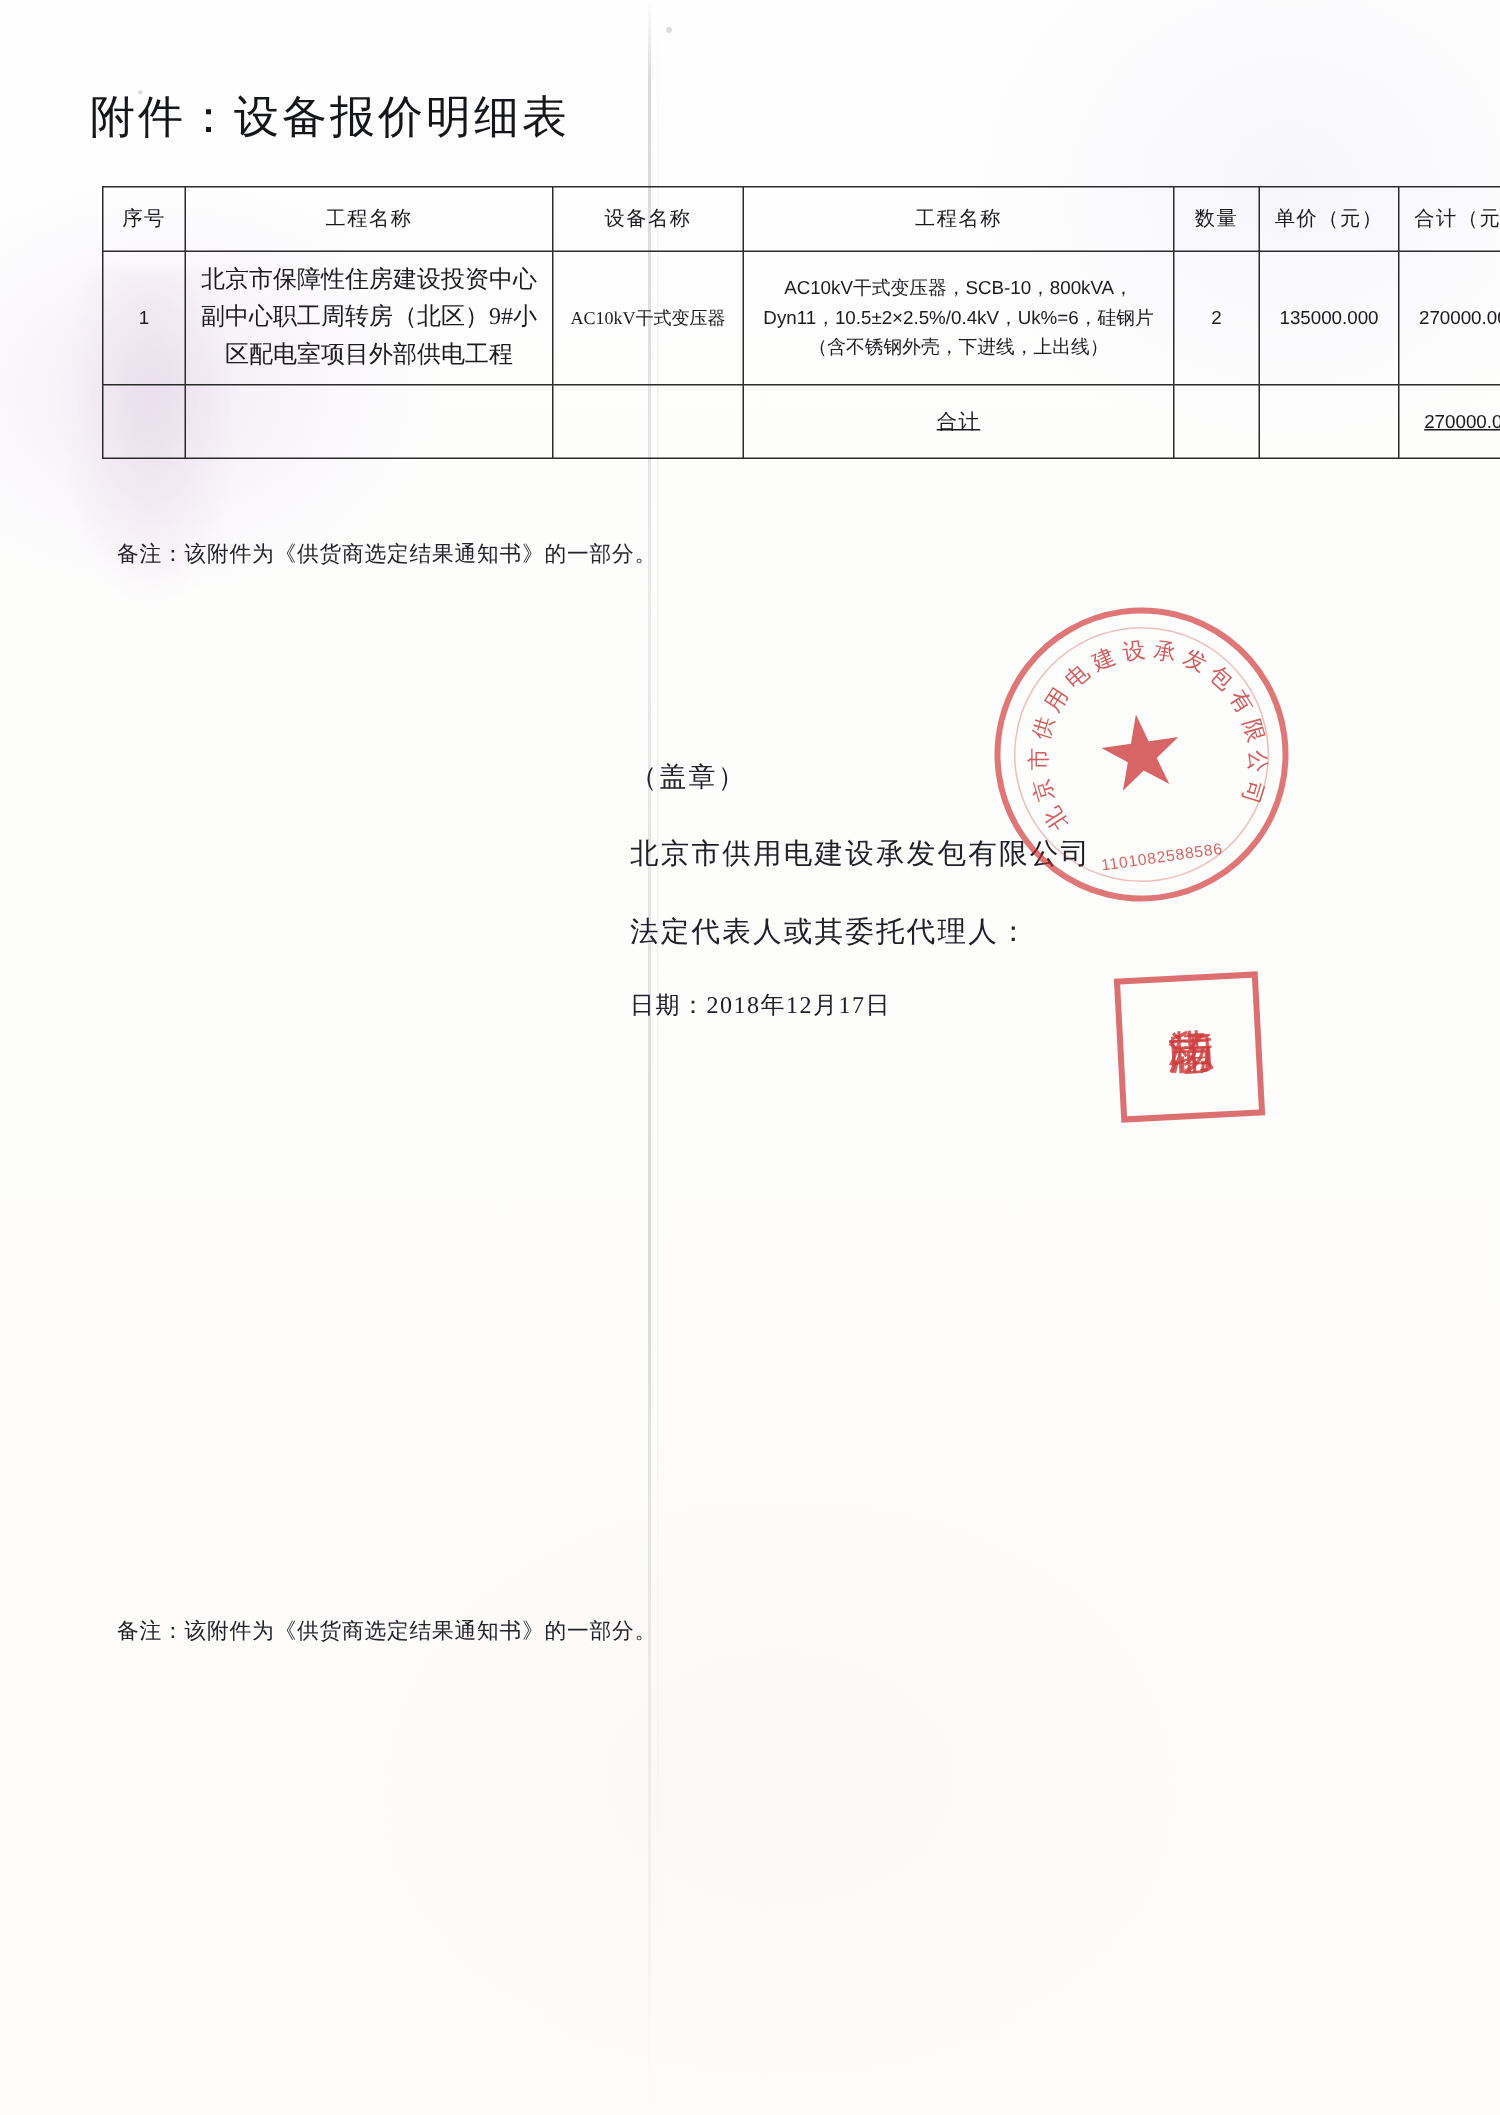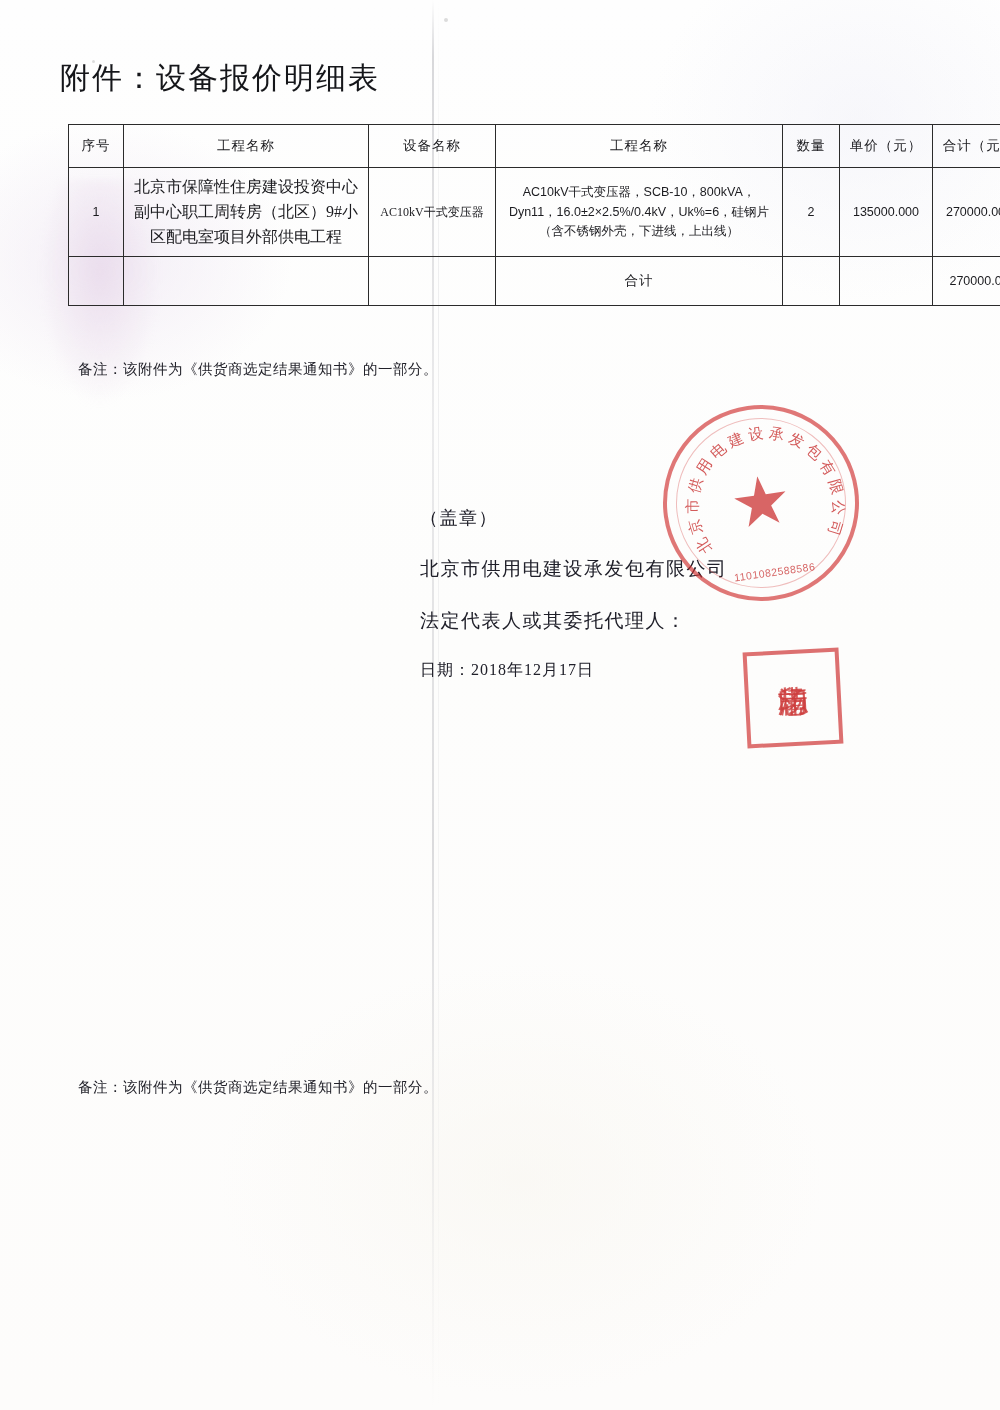--- a/index.html
+++ b/index.html
@@ -121,20 +121,21 @@
     line-height: 2.0;
     font-family: "Liberation Sans", sans-serif;
     color: #1c1c20;
   }
   td.num {
     font-family: "Liberation Sans", sans-serif;
     font-size: 12.5px;
   }
   tr.sum td {
     height: 34px;
+    text-decoration: underline;
   }
   td.sum-label {
     text-align: center;
     font-size: 13.5px;
     letter-spacing: 1px;
   }
   td.sum-value {
     font-family: "Liberation Sans", sans-serif;
     font-size: 12.5px;
   }
@@ -295,21 +296,21 @@
           <th class="col-qty">数量</th>
           <th class="col-price">单价（元）</th>
           <th class="col-total">合计（元）</th>
         </tr>
       </thead>
       <tbody>
         <tr>
           <td class="num">1</td>
           <td class="project">北京市保障性住房建设投资中心副中心职工周转房（北区）9#小区配电室项目外部供电工程</td>
           <td class="device">AC10kV干式变压器</td>
-          <td class="spec">AC10kV干式变压器，SCB-10，800kVA，Dyn11，16.0±2×2.5%/0.4kV，Uk%=6，硅钢片（含不锈钢外壳，下进线，上出线）</td>
+          <td class="spec">AC10kV干式变压器，SCB-10，800kVA，Dyn11，10.5±2×2.5%/0.4kV，Uk%=6，硅钢片（含不锈钢外壳，下进线，上出线）</td>
           <td class="num">2</td>
           <td class="num">135000.000</td>
           <td class="num">270000.000</td>
         </tr>
         <tr class="sum">
           <td class="blank"></td>
           <td class="blank"></td>
           <td class="blank"></td>
           <td class="sum-label">合计</td>
           <td class="blank"></td>

